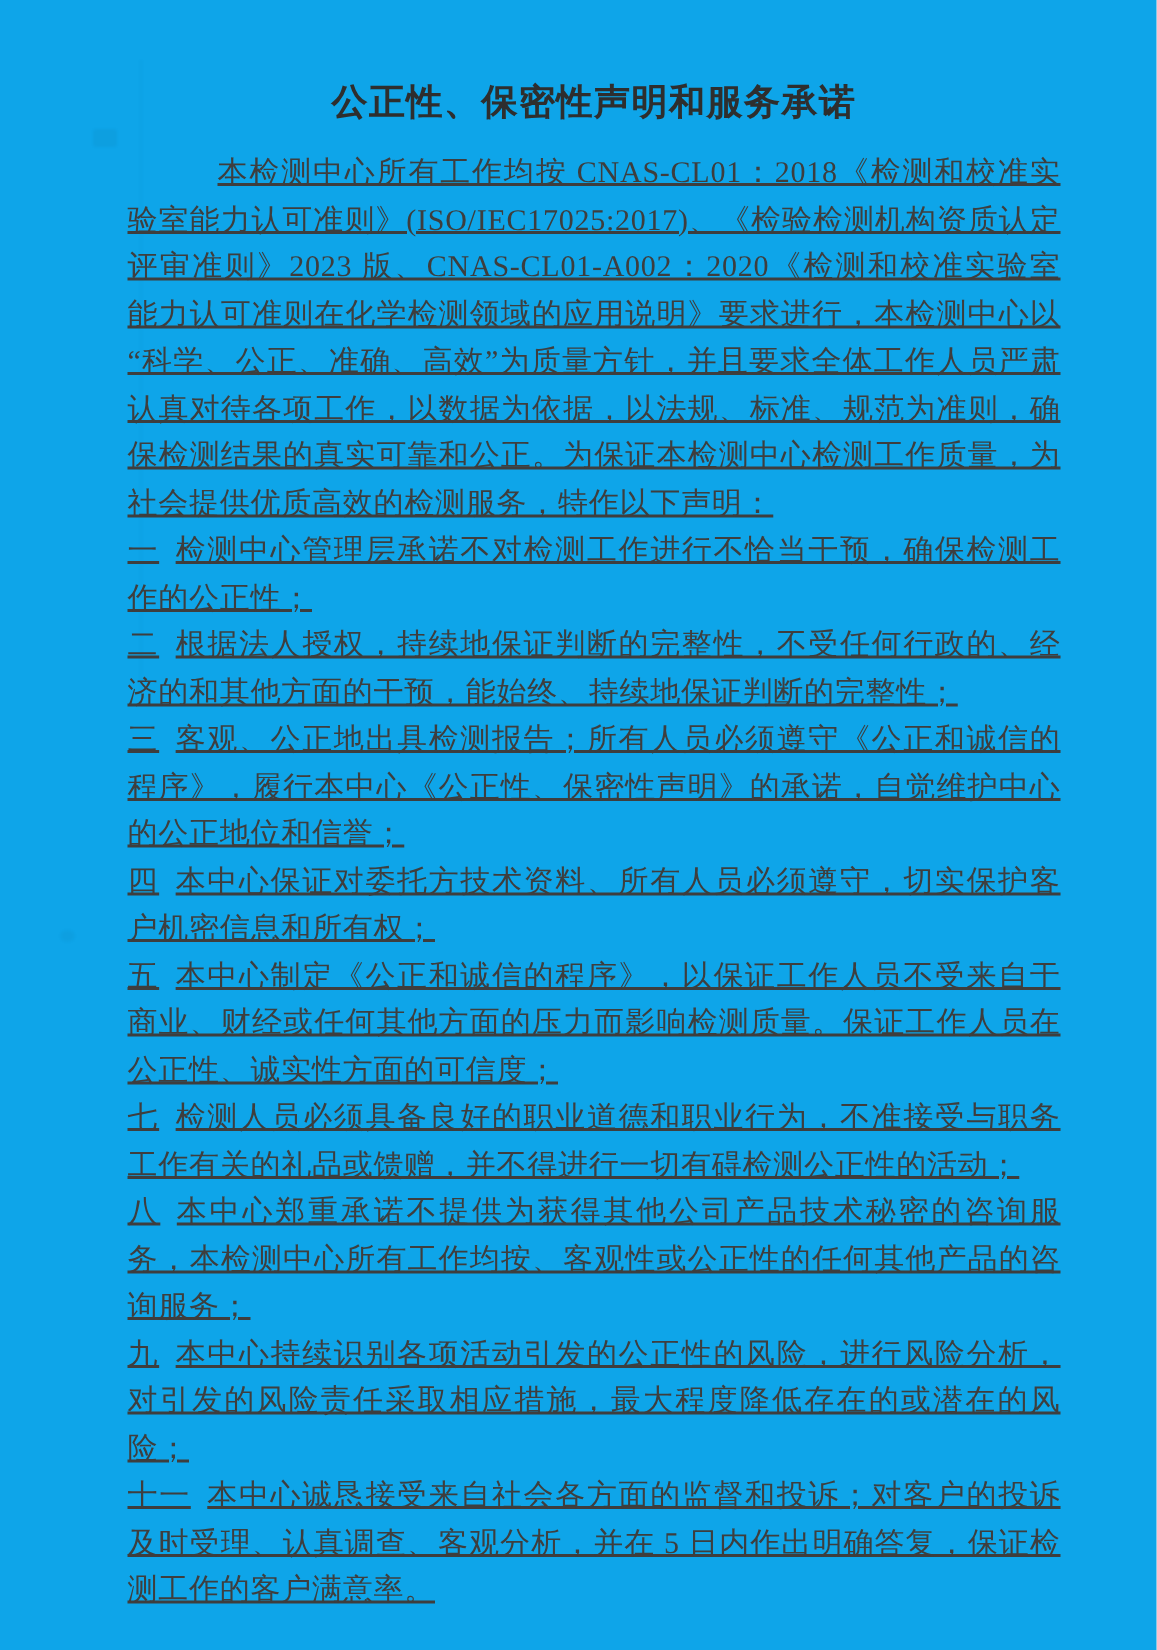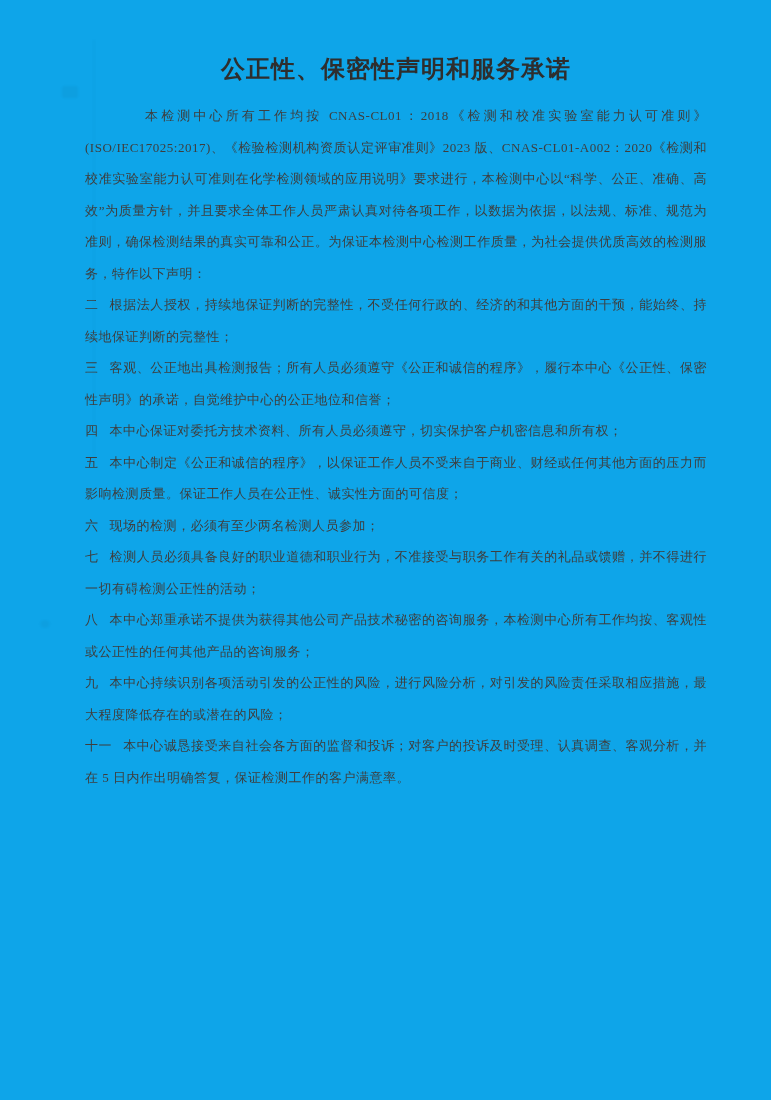--- a/index.html
+++ b/index.html
@@ -34,26 +34,27 @@
   }
   .section-heading{
     font-size:19px;
     font-weight:bold;
     color:#383838;
     line-height:30px;
     margin:0 0 6px 0;
     letter-spacing:1px;
   }
   .body-text{
-    font-size:13px;
+    font-size:20px;
     line-height:31.5px;
     text-align:justify;
     text-justify:inter-character;
     color:#3e3e3e;
     letter-spacing:0.5px;
+    text-decoration:underline;
   }
   .intro{
     text-indent:60px;
     margin:0;
   }
   .item{margin:0;}
   .item .num{margin-right:11px;}
 </style>
 </head>
 <body>
@@ -62,24 +63,24 @@
   <div class="smudge s1"></div>
   <div class="smudge s2"></div>
   <div class="smudge s3"></div>
 
   <div class="content">
     <h1 class="doc-title">公正性、保密性声明和服务承诺</h1>
 
 
     <p class="body-text intro">本检测中心所有工作均按 CNAS-CL01：2018《检测和校准实验室能力认可准则》(ISO/IEC17025:2017)、《检验检测机构资质认定评审准则》2023 版、CNAS-CL01-A002：2020《检测和校准实验室能力认可准则在化学检测领域的应用说明》要求进行，本检测中心以“科学、公正、准确、高效”为质量方针，并且要求全体工作人员严肃认真对待各项工作，以数据为依据，以法规、标准、规范为准则，确保检测结果的真实可靠和公正。为保证本检测中心检测工作质量，为社会提供优质高效的检测服务，特作以下声明：</p>
 
+    <div class="body-text item"><span class="num">一</span><span>检测中心管理层承诺不对检测工作进行不恰当干预，确保检测工作的公正性；</span></div>
     <div class="body-text item"><span class="num">二</span><span>根据法人授权，持续地保证判断的完整性，不受任何行政的、经济的和其他方面的干预，能始终、持续地保证判断的完整性；</span></div>
     <div class="body-text item"><span class="num">三</span><span>客观、公正地出具检测报告；所有人员必须遵守《公正和诚信的程序》，履行本中心《公正性、保密性声明》的承诺，自觉维护中心的公正地位和信誉；</span></div>
     <div class="body-text item"><span class="num">四</span><span>本中心保证对委托方技术资料、所有人员必须遵守，切实保护客户机密信息和所有权；</span></div>
     <div class="body-text item"><span class="num">五</span><span>本中心制定《公正和诚信的程序》，以保证工作人员不受来自于商业、财经或任何其他方面的压力而影响检测质量。保证工作人员在公正性、诚实性方面的可信度；</span></div>
-    <div class="body-text item"><span class="num">六</span><span>现场的检测，必须有至少两名检测人员参加；</span></div>
     <div class="body-text item"><span class="num">七</span><span>检测人员必须具备良好的职业道德和职业行为，不准接受与职务工作有关的礼品或馈赠，并不得进行一切有碍检测公正性的活动；</span></div>
     <div class="body-text item"><span class="num">八</span><span>本中心郑重承诺不提供为获得其他公司产品技术秘密的咨询服务，本检测中心所有工作均按、客观性或公正性的任何其他产品的咨询服务；</span></div>
     <div class="body-text item"><span class="num">九</span><span>本中心持续识别各项活动引发的公正性的风险，进行风险分析，对引发的风险责任采取相应措施，最大程度降低存在的或潜在的风险；</span></div>
     <div class="body-text item"><span class="num">十一</span><span>本中心诚恳接受来自社会各方面的监督和投诉；对客户的投诉及时受理、认真调查、客观分析，并在 5 日内作出明确答复，保证检测工作的客户满意率。</span></div>
 
   </div>
 </div>
 
 </body></html>

